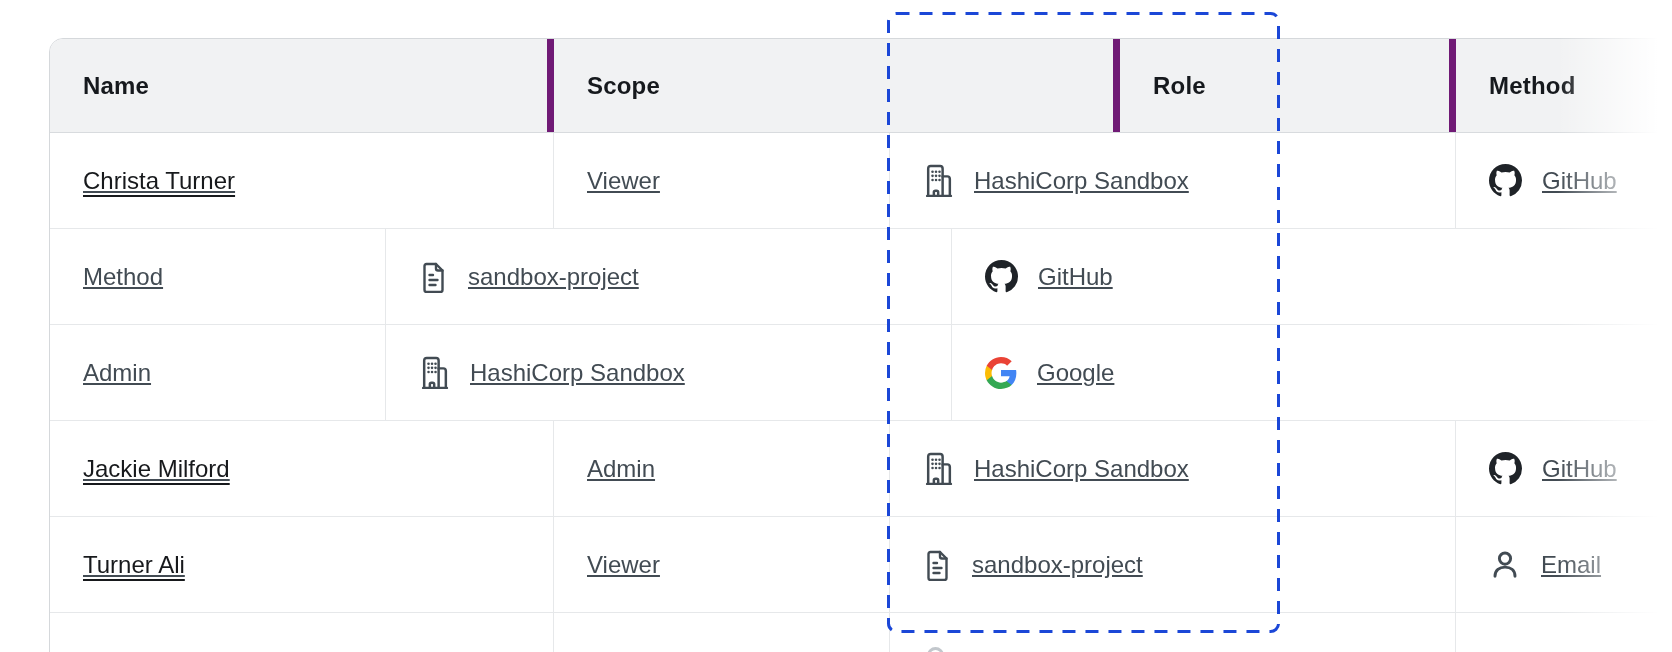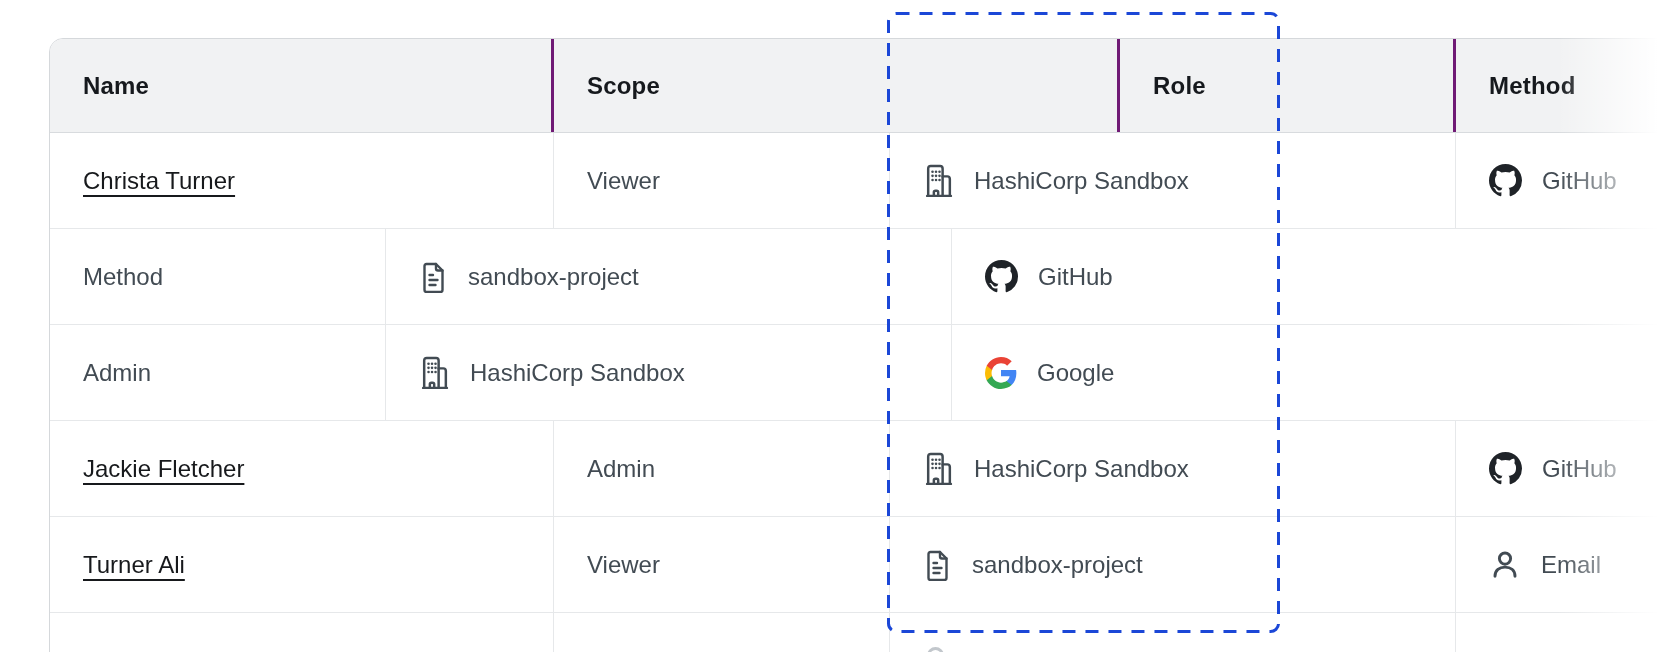--- a/index.html
+++ b/index.html
@@ -13,32 +13,32 @@
     position:absolute;left:49px;top:38px;width:1850px;height:790px;
     background:#fff;border:1px solid #d5d8db;border-radius:14px;
     overflow:hidden;box-sizing:border-box;
   }
   .thead{
     display:flex;height:94px;background:#f1f2f3;
     border-bottom:1px solid #d8dbde;box-sizing:border-box;
   }
   .th{
     display:flex;align-items:center;padding-left:33px;box-sizing:border-box;
-    border-right:3px solid #701a75;
+    border-right:7px solid #701a75;
     font-size:24px;font-weight:700;color:#16191d;letter-spacing:.2px;
   }
   .th:last-child{border-right:none;}
   .tr{
     display:flex;height:96px;border-bottom:1px solid #e6e8ea;box-sizing:border-box;
     background:#fff;
   }
   .td{
     display:flex;align-items:center;padding-left:33px;box-sizing:border-box;
     border-right:1px solid #e6e8ea;
-    font-size:24px;color:#424b53;
+    font-size:24px;color:#424b53;text-decoration:underline;
   }
   .td:last-child{border-right:none;}
   .col-name{width:504px;}
   .col-role{width:336px;}
   .col-scope{width:566px;}
   .col-method{width:440px;}
   a.name-link{
     color:#17191c;text-decoration:underline;
     text-decoration-thickness:2px;text-underline-offset:6px;
     cursor:pointer;
@@ -154,21 +154,21 @@
         <path fill="#34A853" d="M9 18c2.43 0 4.4673-.806 5.9564-2.1805l-2.9087-2.2581c-.8059.54-1.8368.859-3.0477.859-2.344 0-4.3282-1.5831-5.036-3.7104H.9574v2.3318C2.4382 15.9832 5.4818 18 9 18z"></path>
         <path fill="#FBBC05" d="M3.964 10.71c-.18-.54-.2822-1.1168-.2822-1.71s.1023-1.17.2823-1.71V4.9582H.9573A8.9965 8.9965 0 0 0 0 9c0 1.4523.3477 2.8268.9573 4.0418L3.964 10.71z"></path>
         <path fill="#EA4335" d="M9 3.5795c1.3214 0 2.5077.4541 3.4405 1.346l2.5813-2.5814C13.4632.8918 11.426 0 9 0 5.4818 0 2.4382 2.0168.9573 4.9582L3.964 7.29C4.6718 5.1627 6.656 3.5795 9 3.5795z"></path>
       </svg>
       <span class="method-label">Google</span>
     </div>
   </div>
 
   <div class="tr">
     <div class="td col-name">
-      <a class="name-link">Jackie Fletcher</a>
+      <a class="name-link">Jackie Milford</a>
     </div>
     <div class="td col-role">Admin</div>
     <div class="td col-scope">
       <svg class="cell-icon" width="31" height="33" viewBox="0 0 30 32" fill="none" stroke="#424b53" stroke-width="2.4" stroke-linejoin="round" stroke-linecap="round">
         <path d="M5 31 V4.5 Q5 2 7.5 2 H16.5 Q19 2 19 4.5 V31"></path>
         <path d="M19 12 H23.5 Q26 12 26 14.5 V31"></path>
         <path d="M4 31 H27"></path>
         <path d="M10.5 31 V27.5 Q10.5 26 12 26 H13.2 Q14.7 26 14.7 27.5 V31"></path>
         <g fill="#424b53" stroke="none">
           <circle cx="9.2" cy="7.5" r="1.25"></circle>

